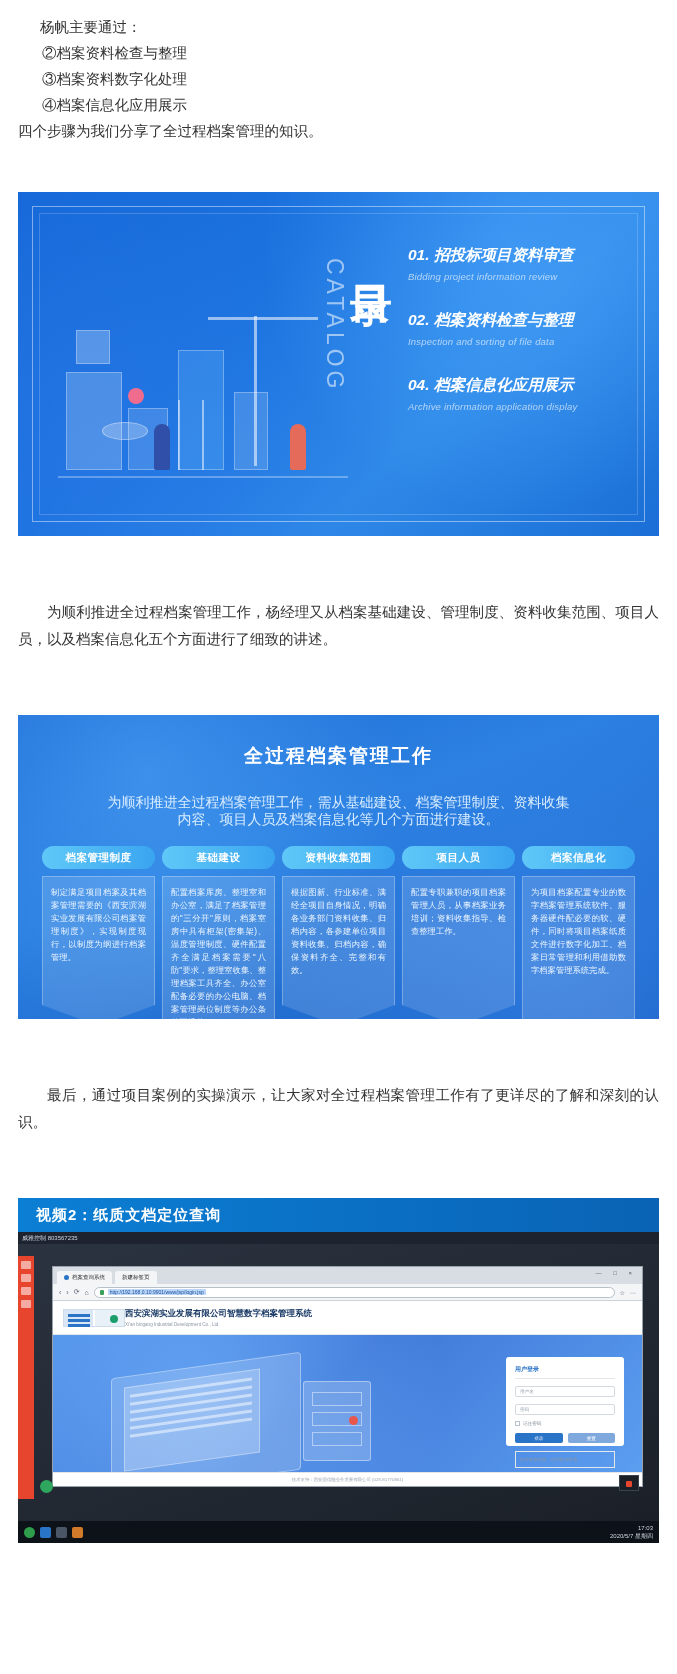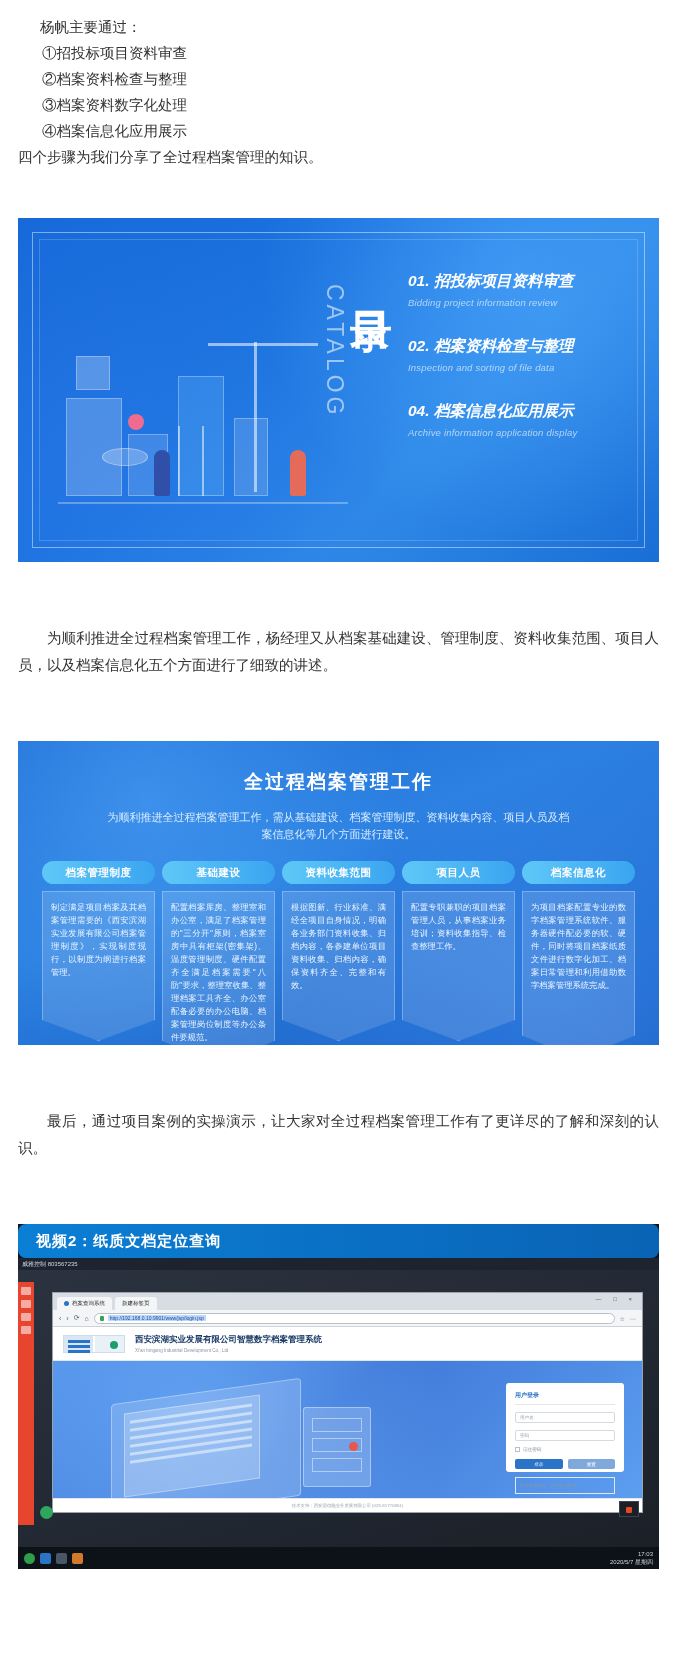--- a/index.html
+++ b/index.html
@@ -146,25 +146,25 @@
   }
   .slide2 h2 {
     margin: 6px 0 0 0;
     text-align: center;
     color: #fff;
     font-size: 19px;
     font-weight: bold;
     letter-spacing: 2px;
   }
   .slide2 .lead {
-    margin: 14px auto 0 auto;
+    margin: 25px auto 0 auto;
     width: 470px;
     text-align: center;
     color: #d8ecff;
-    font-size: 11px;
+    font-size: 14px;
     line-height: 17px;
   }
   .pillars {
     display: flex;
     justify-content: space-between;
     margin-top: 18px;
     padding: 0 12px;
   }
   .pillar { width: 113px; position: relative; }
   .pillar .cap {
@@ -197,21 +197,21 @@
     background: #0f1420;
     position: relative;
     overflow: hidden;
   }
   .vid-header {
     position: absolute; left: 0; top: 0; right: 0; height: 34px;
     background: linear-gradient(90deg, #0b7fd4 0%, #0a6ec2 60%, #0a63b4 100%);
     color: #fff;
     display: flex; align-items: center;
     padding-left: 18px;
-    font-size: 15px; font-weight: bold; letter-spacing: 1px; border-radius: 8px;
+    font-size: 15px; font-weight: bold; letter-spacing: 1px;
   }
   .vid-header .tag { color: #ffffff; }
   .vid-body {
     position: absolute; left: 0; top: 34px; right: 0; bottom: 0;
     background: #1d2430;
   }
   .vid-meta {
     position: absolute; left: 4px; top: 2px;
     color: #cfd6e0; font-size: 6px;
   }
@@ -269,21 +269,21 @@
     flex: 1; height: 11px; background: #fff; border: 1px solid #b8c0c8; border-radius: 6px;
     display: flex; align-items: center; padding: 0 5px; gap: 4px; overflow: hidden;
   }
   .br-url .lock { width: 4px; height: 5px; background: #3aa05a; border-radius: 1px; }
   .br-url .txt {
     font-size: 5px; color: #1b4fa0; background: #bcd7f7; padding: 0 2px;
     white-space: nowrap; overflow: hidden; text-overflow: ellipsis;
   }
   .br-nav .right-ico { font-size: 6px; color: #5a6570; }
   .site-head {
-    height: 34px; background: #ffffff; display: flex; align-items: center; padding: 0 10px; gap: 10px;
+    height: 34px; background: #ffffff; display: flex; align-items: center; padding: 0 10px; 
     border-bottom: 1px solid #e3e7ea;
   }
   .site-logo {
     width: 62px; height: 18px;
     background: linear-gradient(90deg, #d9e6f5 0 48%, #ffffff 48% 52%, #e8f0f8 52% 100%);
     border: 1px solid #cfdcea; position: relative;
   }
   .site-logo .bar {
     position: absolute; left: 4px; top: 4px; width: 22px; height: 3px; background: #2a74c8;
     box-shadow: 0 5px 0 #2a74c8, 0 10px 0 #2a74c8;
@@ -382,21 +382,20 @@
   }
   .footer-pad { height: 26px; }
 </style>
 </head>
 <body>
 
 <div class="page">
 
   <div class="intro">
     <div class="intro-line first">杨帆主要通过：</div>
-    <div class="intro-line indent">①招投标项目资料审查</div>
     <div class="intro-line indent">②档案资料检查与整理</div>
     <div class="intro-line indent">③档案资料数字化处理</div>
     <div class="intro-line indent">④档案信息化应用展示</div>
     <div class="intro-line">四个步骤为我们分享了全过程档案管理的知识。</div>
   </div>
 
   <div class="spacer-lg"></div>
 
   <div class="slide slide1">
     <div class="frame"></div>

